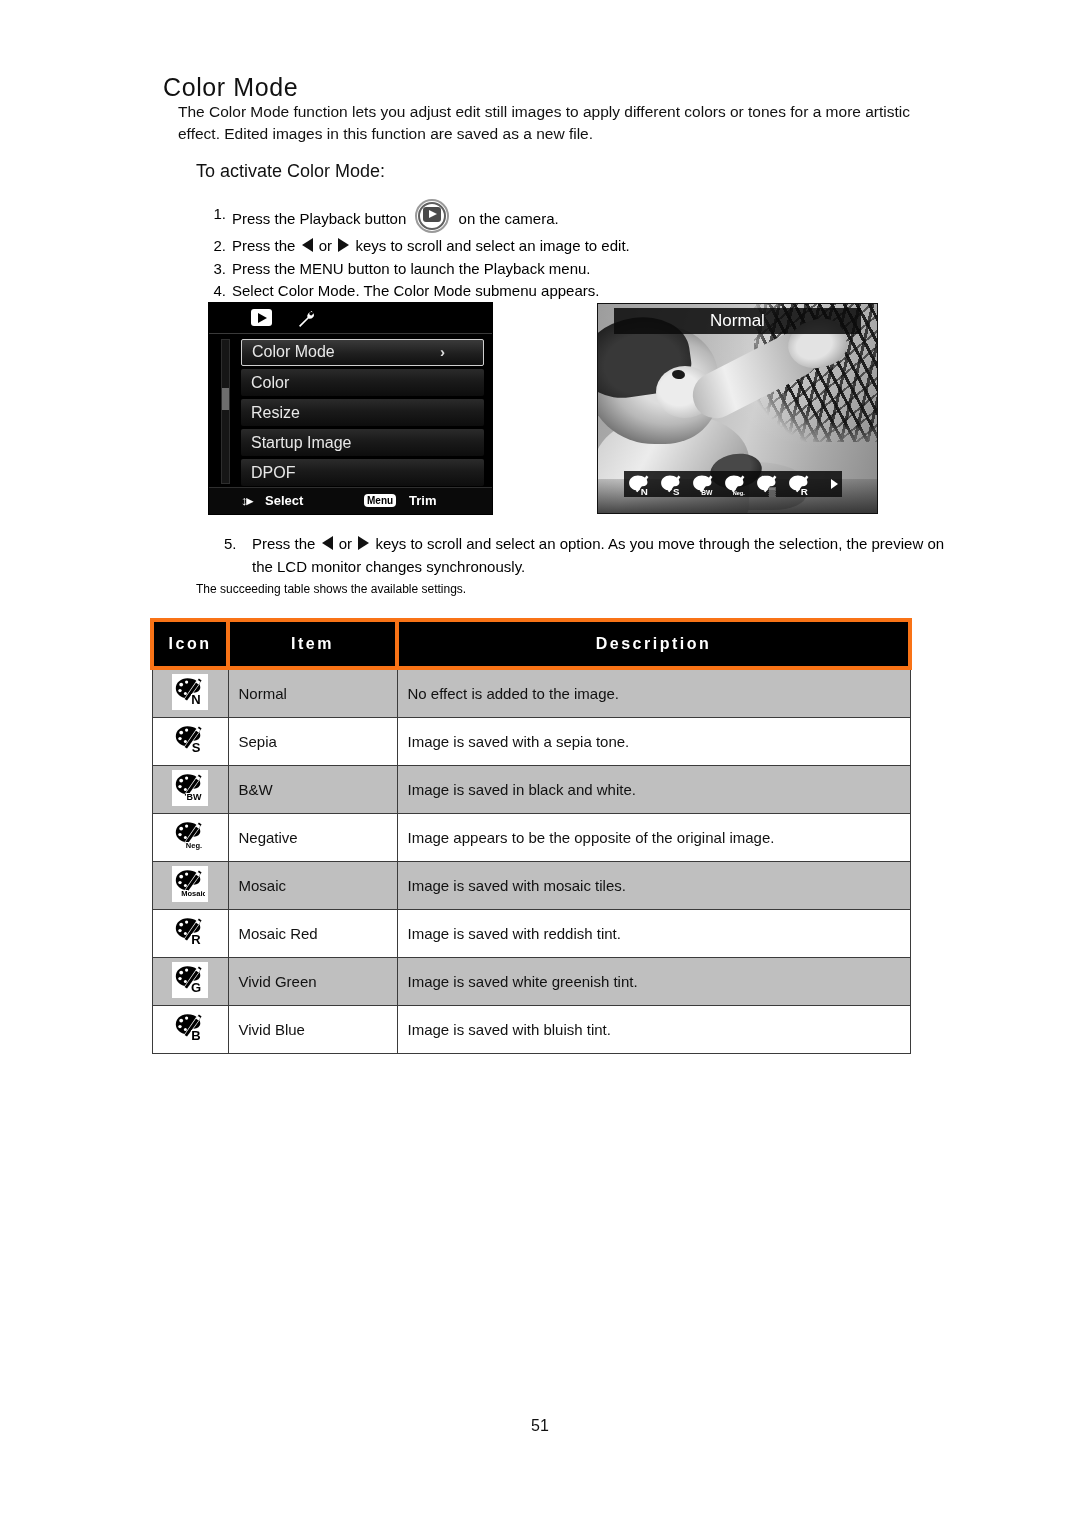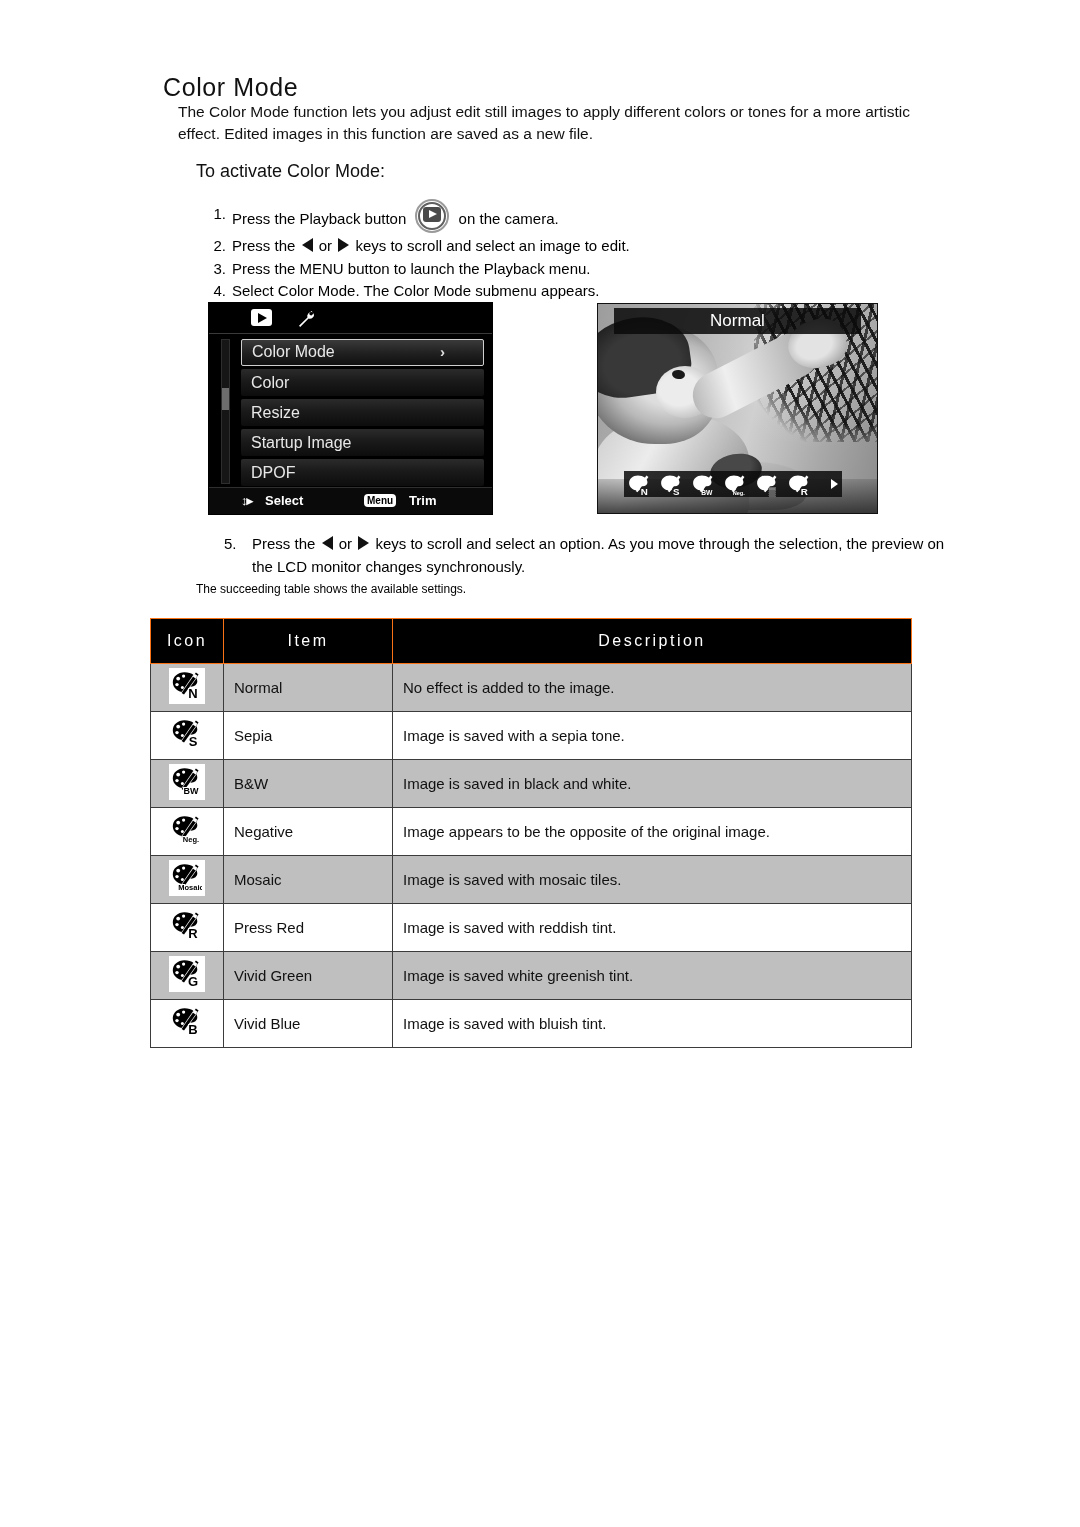--- a/index.html
+++ b/index.html
@@ -406,23 +406,23 @@
     position: absolute;
     left: 150px;
     top: 618px;
     width: 762px;
     border-collapse: collapse;
     font-size: 15px;
   }
   table.settings th {
     background: #000;
     color: #ffffff;
-    font-weight: normal;
+    font-weight: bold;
     height: 42px;
-    border: 1px solid #f97316;
+    border: 4px solid #f97316;
     letter-spacing: 2.5px;
     font-size: 16px;
   }
   table.settings th.c-icon { width: 70px; }
   table.settings th.c-item { width: 148px; }
   table.settings td {
     border: 1px solid #3b3b3b;
     height: 47px;
     padding: 0 10px;
     color: #111;
@@ -766,21 +766,21 @@
   <circle cx="8.2" cy="9.6" r="1.9" fill="#ffffff"></circle>
   <circle cx="13.6" cy="7.1" r="1.6" fill="#ffffff"></circle>
   <circle cx="7.0" cy="15.6" r="1.7" fill="#ffffff"></circle>
   <circle cx="12.4" cy="18.4" r="1.5" fill="#ffffff"></circle>
 
   <path d="M25.6 2.4 L29.4 5.2 L14.0 26.8 L10.6 24.4 Z" fill="#ffffff"></path>
   <path d="M25.9 3.4 L28.6 5.4 L14.0 25.6 L11.6 23.9 Z" fill="#000000"></path>
   <path d="M24.6 4.8 L27.4 6.8 L25.6 9.6 L22.8 7.6 Z" fill="#ffffff"></path>
   <text x="23" y="29" font-family="'Liberation Sans',sans-serif" font-size="13" font-weight="bold" fill="#000000" stroke="#ffffff" stroke-width="2.2" paint-order="stroke" text-anchor="middle">R</text>
 </svg></span></td>
-        <td class="item-cell">Press Red</td>
+        <td class="item-cell">Mosaic Red</td>
         <td>Image is saved with reddish tint.</td>
       </tr>
       <tr class="shade">
         <td class="icon-cell"><span class="icon-box">
 <svg class="pal" viewBox="0 0 32 32" width="32" height="32" aria-hidden="true">
   <rect x="0" y="0" width="32" height="32" fill="#ffffff"></rect>
   <path d="M14.5 3.2C7.9 3.2 2.8 7.6 2.8 13.2c0 5.6 5.1 10 11.7 10 1.6 0 2.6-.5 2.6-1.6 0-.8-.7-1.2-.7-2.1 0-1.1 1-1.8 2.4-1.8h2.1c3.6 0 6.4-2.2 6.4-5.4 0-5-5.3-9.1-12.8-9.1z" fill="#000000"></path>
   <circle cx="8.2" cy="9.6" r="1.9" fill="#ffffff"></circle>
   <circle cx="13.6" cy="7.1" r="1.6" fill="#ffffff"></circle>
   <circle cx="7.0" cy="15.6" r="1.7" fill="#ffffff"></circle>
@@ -808,13 +808,14 @@
   <path d="M25.9 3.4 L28.6 5.4 L14.0 25.6 L11.6 23.9 Z" fill="#000000"></path>
   <path d="M24.6 4.8 L27.4 6.8 L25.6 9.6 L22.8 7.6 Z" fill="#ffffff"></path>
   <text x="23" y="29" font-family="'Liberation Sans',sans-serif" font-size="13" font-weight="bold" fill="#000000" stroke="#ffffff" stroke-width="2.2" paint-order="stroke" text-anchor="middle">B</text>
 </svg></span></td>
         <td class="item-cell">Vivid Blue</td>
         <td>Image is saved with bluish tint.</td>
       </tr>
     </tbody>
   </table>
 
+  <div class="pageno">51</div>
 </div>
 
 </body></html>

